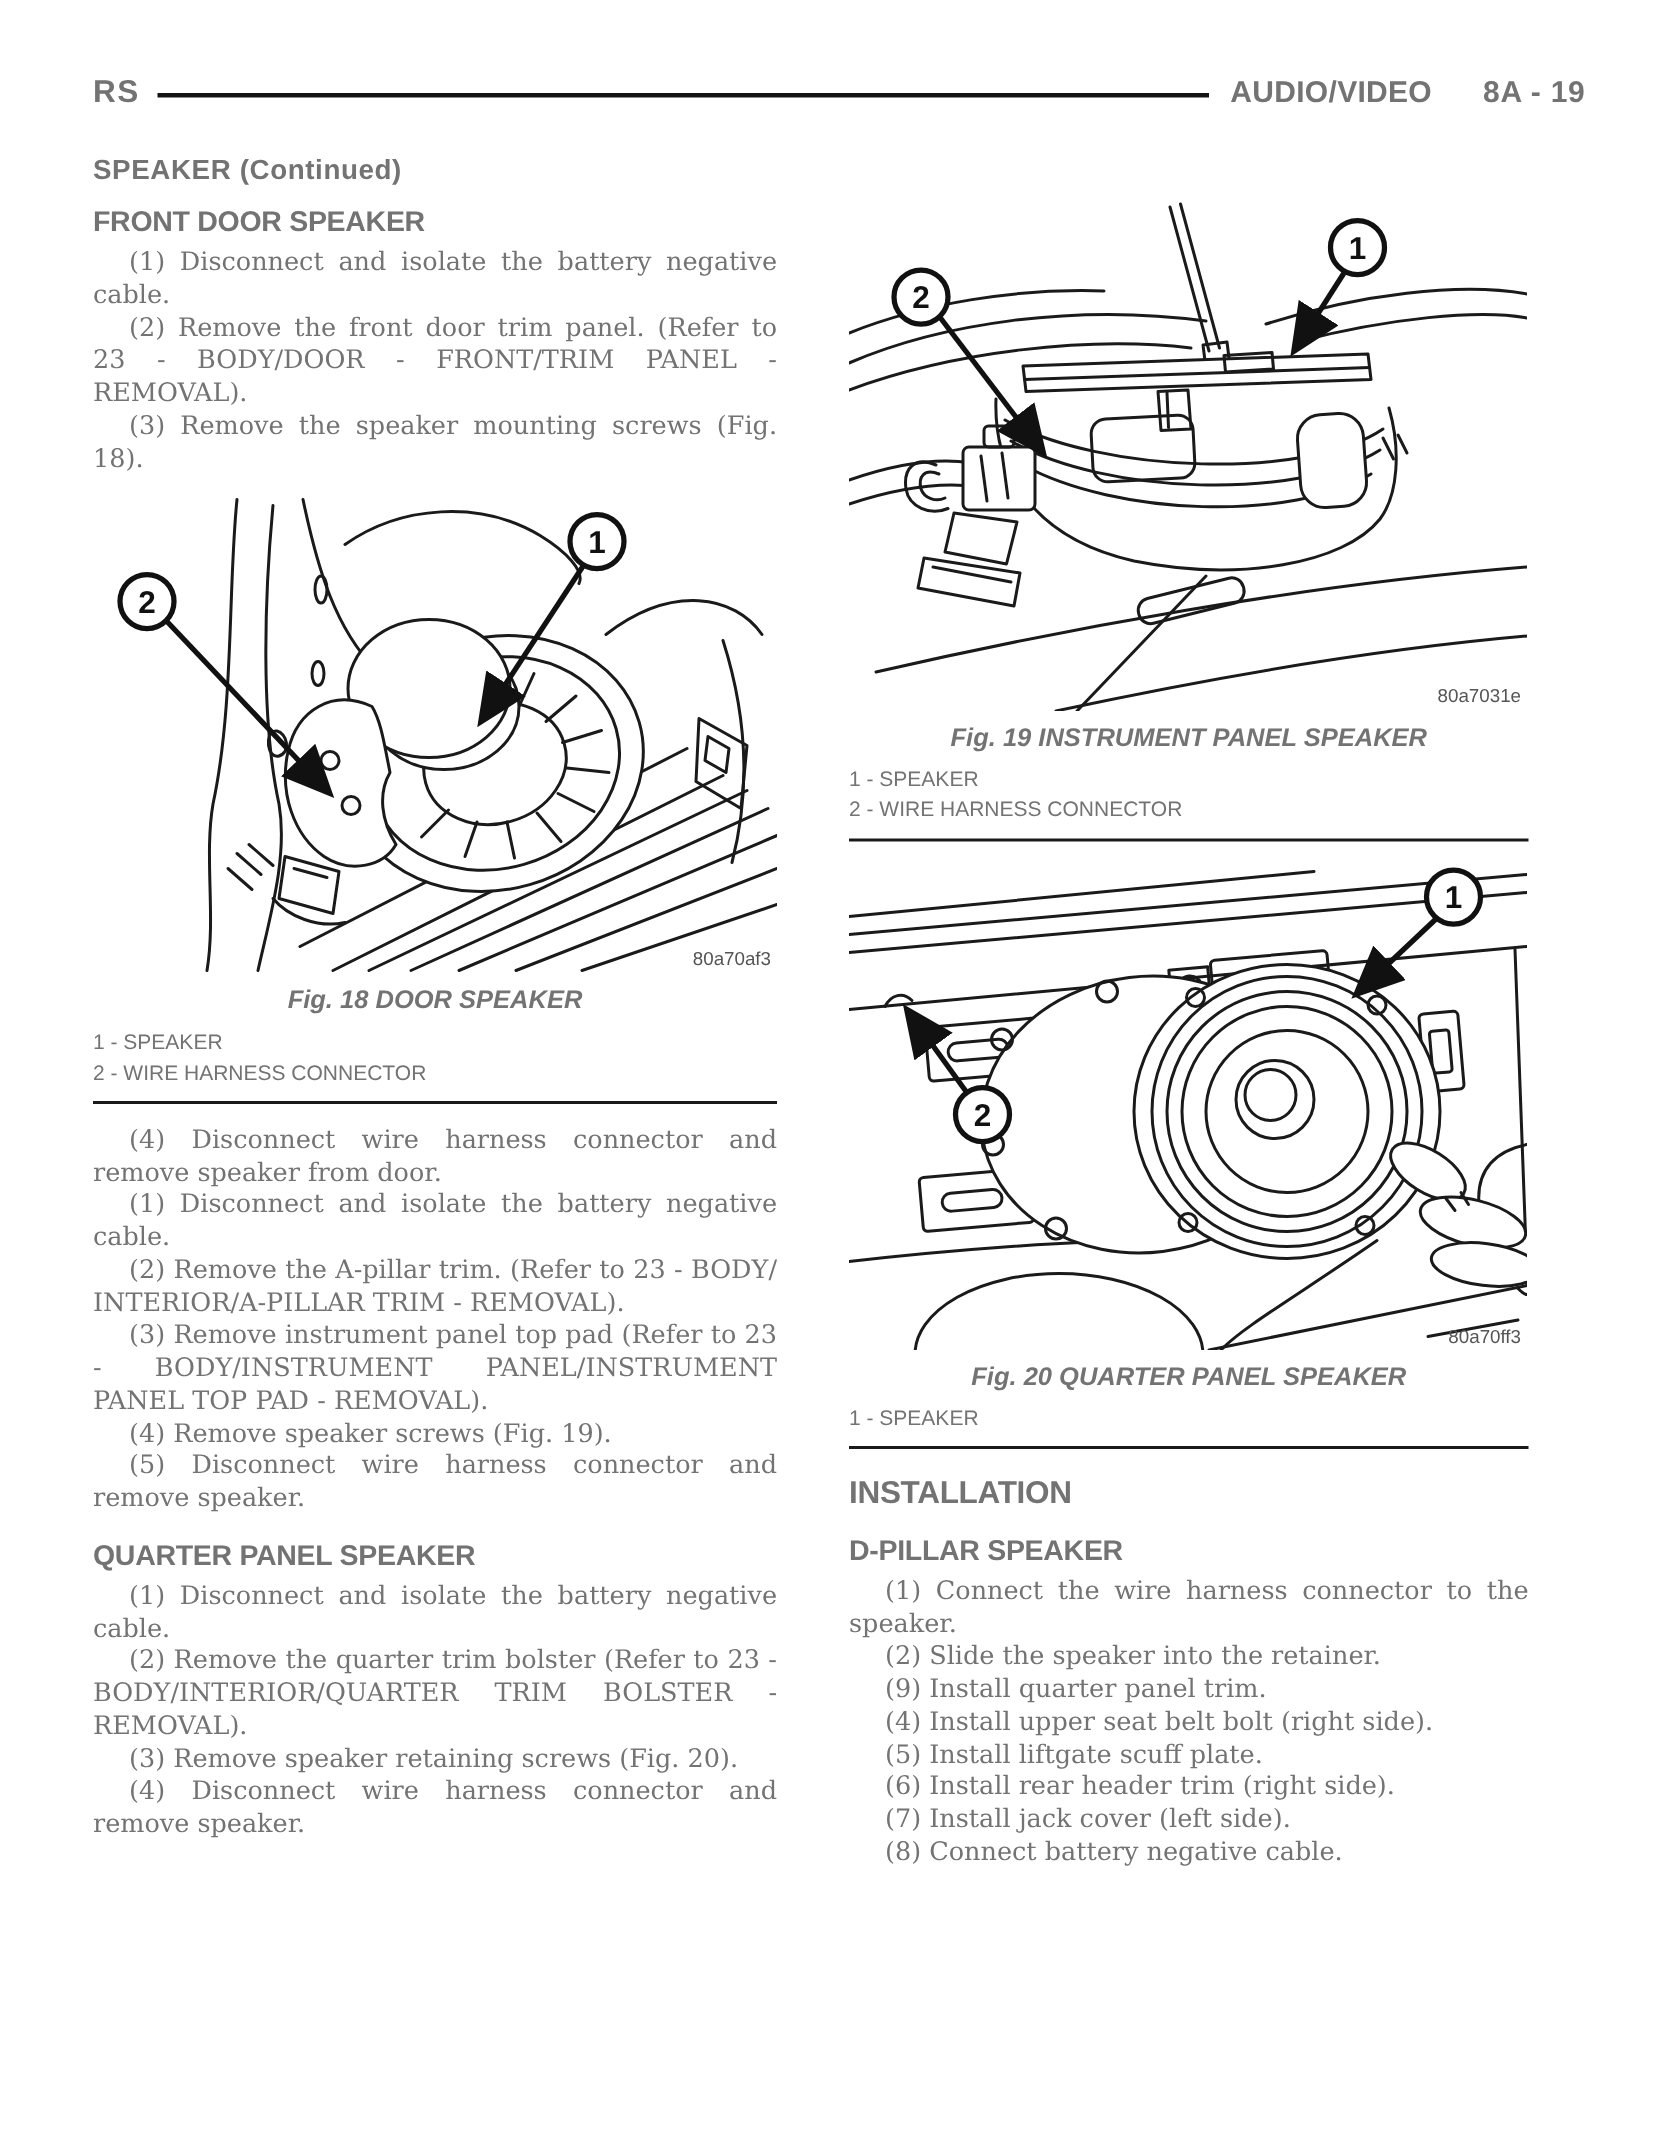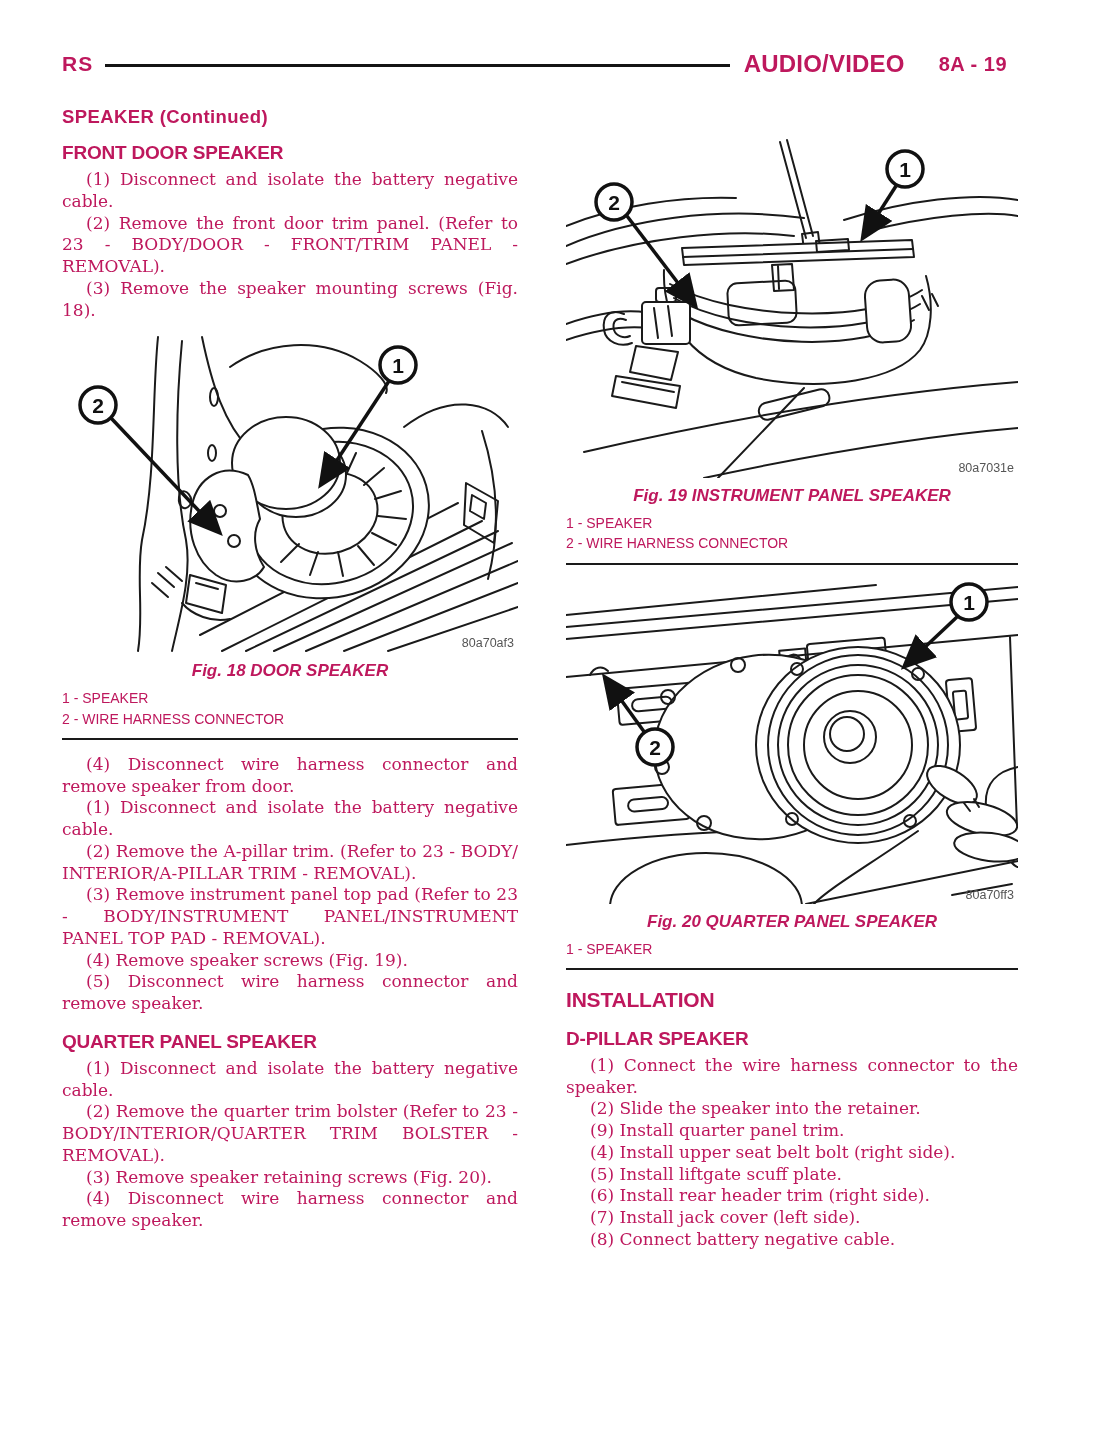--- a/index.html
+++ b/index.html
@@ -1,22 +1,22 @@
 <!DOCTYPE html>
 <html><head>
 <meta charset="utf-8">
 <style>
   html,body{margin:0;padding:0;background:#e8e8e8;}
-  .page{position:relative;width:1104px;height:1434px;background:#ffffff;color:#be185d;
+  .page{position:relative;width:1104px;height:1434px;background:#ffffff;color:#737373;
         font-family:"DejaVu Serif",serif;box-sizing:border-box;
-        padding:50px 97px 0 62px;overflow:hidden;margin:0 auto;}
+        padding:50px 47px 0 62px;overflow:hidden;margin:0 auto;}
   .header{display:flex;align-items:center;font-family:"Liberation Sans",sans-serif;font-weight:bold;}
   .header .model{font-size:21px;letter-spacing:1px;}
   .hline{flex:1;height:3px;background:#141414;margin:2px 14px 0 12px;}
-  .header .section{font-size:24px;letter-spacing:.2px;}
+  .header .section{font-size:20px;letter-spacing:.2px;}
   .header .pageno{font-size:20px;margin-left:34px;letter-spacing:.5px;}
   .page-title{margin-top:28px;font-family:"Liberation Sans",sans-serif;font-weight:bold;
               font-size:18.5px;letter-spacing:.4px;}
   .columns{display:flex;gap:48px;margin-top:10px;}
   .col-left{width:456px;}
   .col-right{width:453px;}
   h2.main{font-family:"Liberation Sans",sans-serif;font-size:21px;margin:18px 0 2px;letter-spacing:-.2px;}
   h3.sub{font-family:"Liberation Sans",sans-serif;font-size:19px;margin:16px 0 5px;letter-spacing:-.2px;}
   .col-left > h3.sub:first-child{margin-top:4px;}
   p.step{margin:0;font-size:17px;line-height:1.28;text-align:justify;text-indent:24px;}

